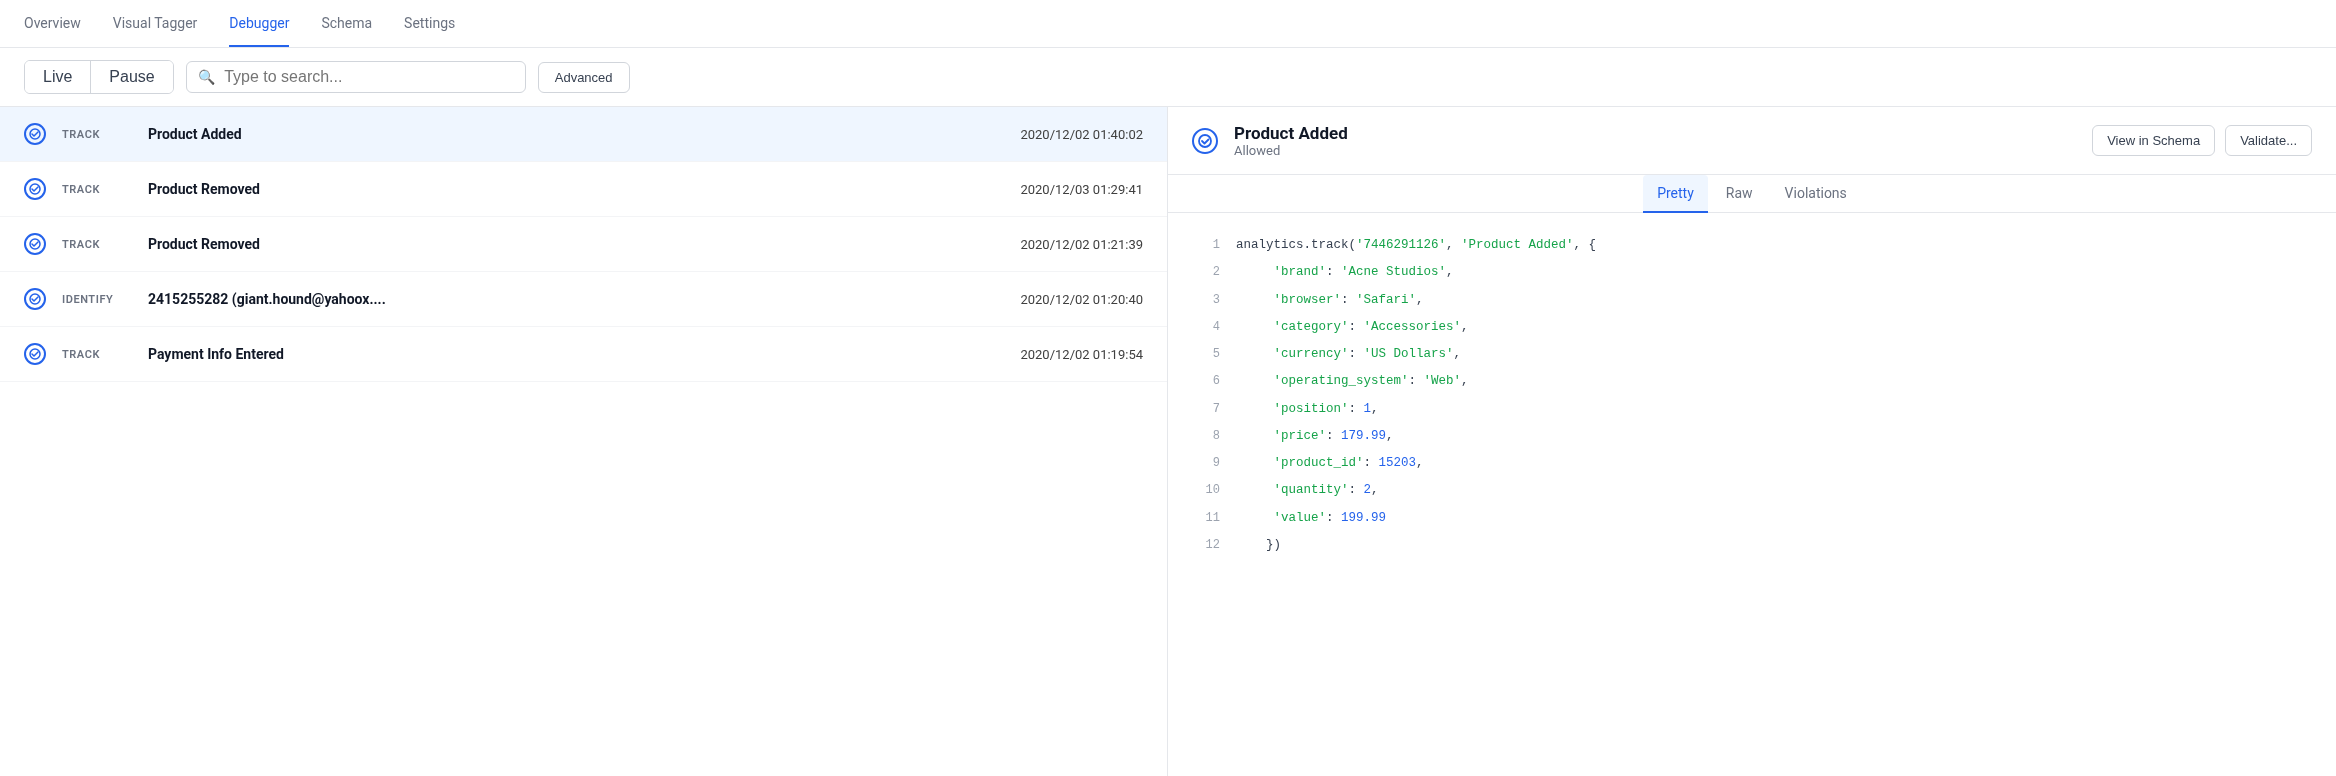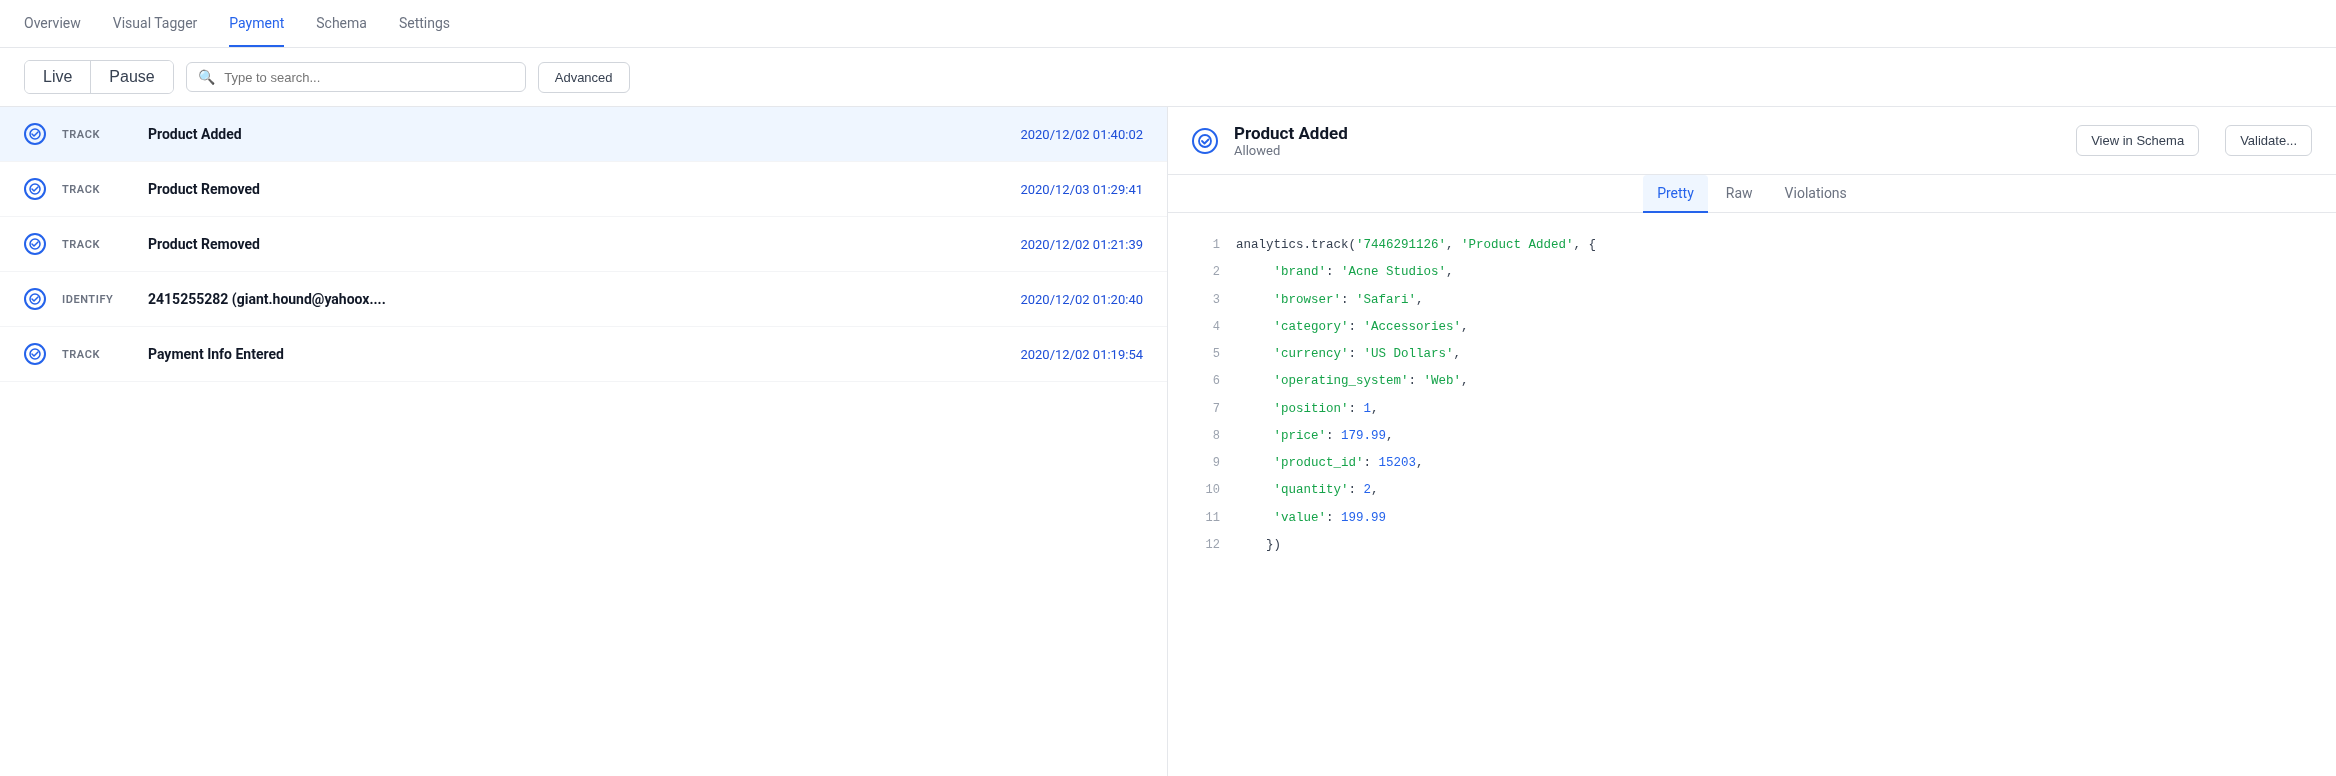--- a/index.html
+++ b/index.html
@@ -59,21 +59,21 @@
       border: 1px solid #d1d5db;
       border-radius: 6px;
       padding: 6px 12px;
       gap: 8px;
       flex: 1;
       max-width: 340px;
     }
     .search-box input {
       border: none;
       outline: none;
-      font-size: 13px;
+      font-size: 16px;
       color: #be185d;
       width: 100%;
       background: transparent;
     }
     .search-icon { color: #9ca3af; font-size: 14px; }
 
     .btn-advanced {
       padding: 7px 16px;
       font-size: 13px;
       border: 1px solid #d1d5db;
@@ -127,21 +127,21 @@
       flex-shrink: 0;
     }
     .event-name {
       font-size: 14px;
       font-weight: 700;
       color: #111827;
       flex: 1;
     }
     .event-time {
       font-size: 13px;
-      color: #1d4ed8;
+      color: #404040;
       flex-shrink: 0;
     }
 
     
     .detail-panel {
       flex: 1;
       display: flex;
       flex-direction: column;
       overflow: hidden;
     }
@@ -167,21 +167,21 @@
       font-size: 17px;
       font-weight: 700;
       color: #111827;
     }
     .detail-subtitle {
       font-size: 13px;
       color: #6b7280;
     }
     .detail-actions {
       display: flex;
-      gap: 26px;
+      gap: 10px;
     }
     .btn-action {
       padding: 7px 14px;
       font-size: 13px;
       border: 1px solid #d1d5db;
       border-radius: 6px;
       background: #fff;
       cursor: pointer;
       color: #374151;
     }
@@ -236,21 +236,21 @@
     .str-val { color: #16a34a; }
     .num-val { color: #2563eb; }
     .fn-call { color: #374151; }
   </style>
 </head>
 <body>
 
 <nav class="top-nav">
   <span class="nav-item">Overview</span>
   <span class="nav-item">Visual Tagger</span>
-  <span class="nav-item active">Payment</span>
+  <span class="nav-item active">Debugger</span>
   <span class="nav-item">Schema</span>
   <span class="nav-item">Settings</span>
 </nav>
 
 <div class="toolbar">
   <div class="btn-group">
     <button class="btn-group-item">Live</button>
     <button class="btn-group-item">Pause</button>
   </div>
   <div class="search-box">

